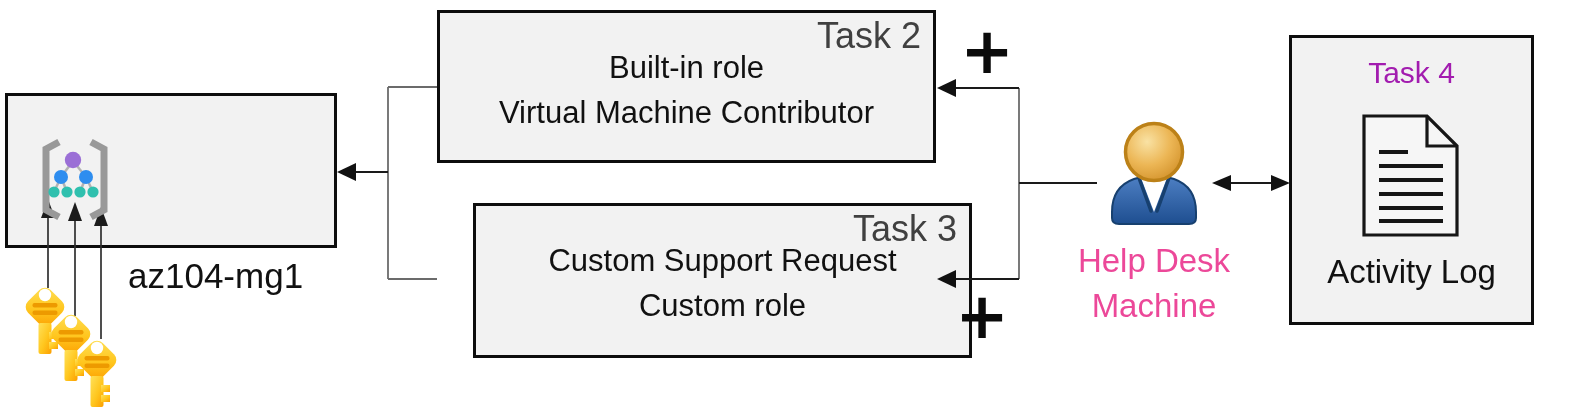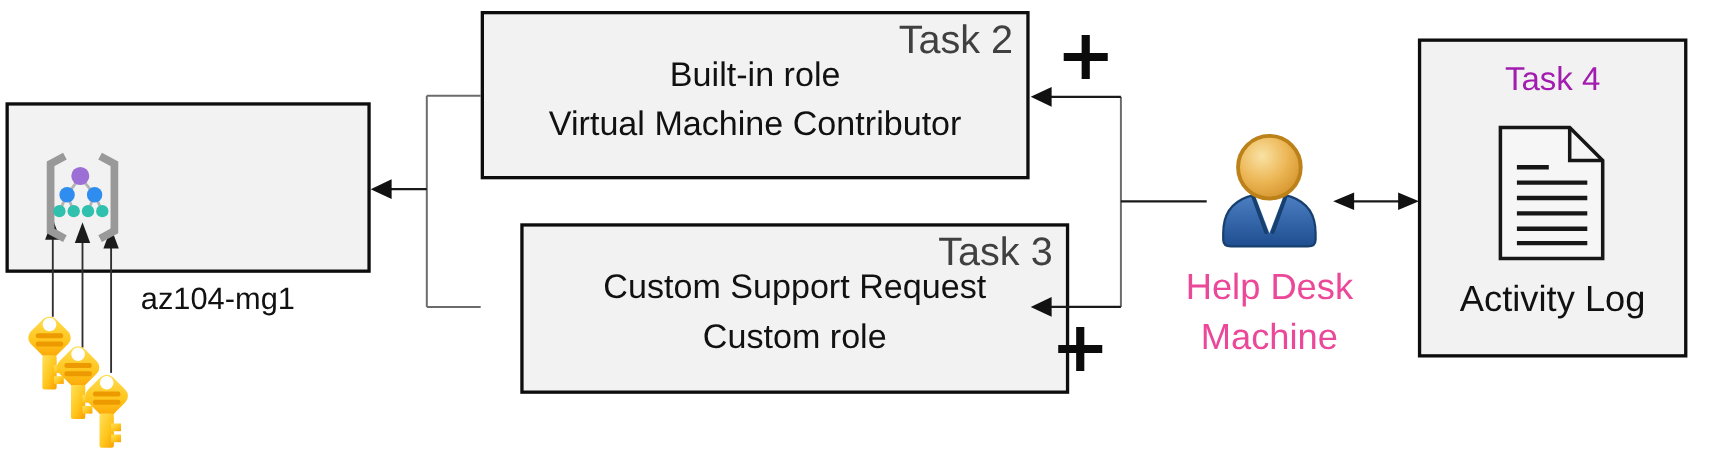--- a/index.html
+++ b/index.html
@@ -13,21 +13,21 @@
   .task-label{
     position:absolute;top:2px;right:12px;font-size:36px;color:#404040;white-space:nowrap;
   }
   .task-label-center{
     position:absolute;top:18px;left:0;width:100%;text-align:center;font-size:30px;color:#a21caf;
   }
   .box-lines{
     position:absolute;top:32px;left:0;width:100%;text-align:center;font-size:31px;line-height:45px;color:#111;
   }
   .mg-name{
-    position:absolute;left:120px;top:160px;font-size:28px;color:#111;white-space:nowrap;
+    position:absolute;left:120px;top:160px;font-size:35px;color:#111;white-space:nowrap;
   }
   .activity-caption{
     position:absolute;top:215px;left:0;width:100%;text-align:center;font-size:33px;color:#111;
   }
   .person-caption{
     position:absolute;left:1044px;top:238px;width:220px;text-align:center;
     font-size:33px;line-height:45px;color:#ec4899;z-index:1;
   }
   .plus{
     position:absolute;width:70px;height:70px;display:flex;align-items:center;justify-content:center;

